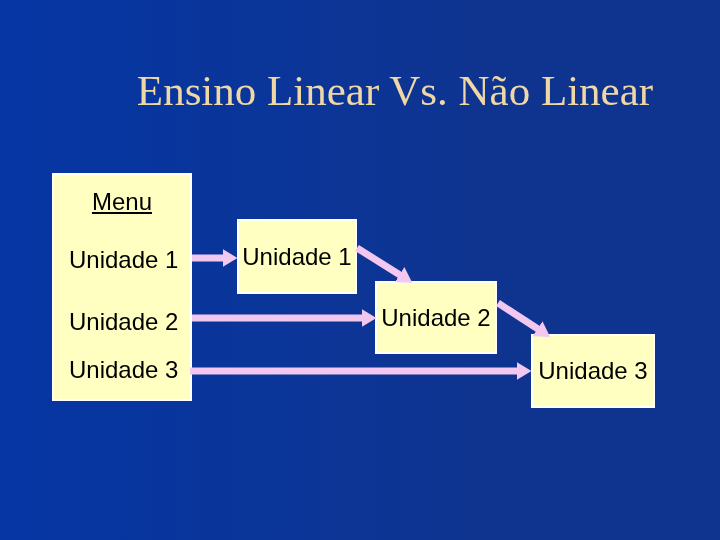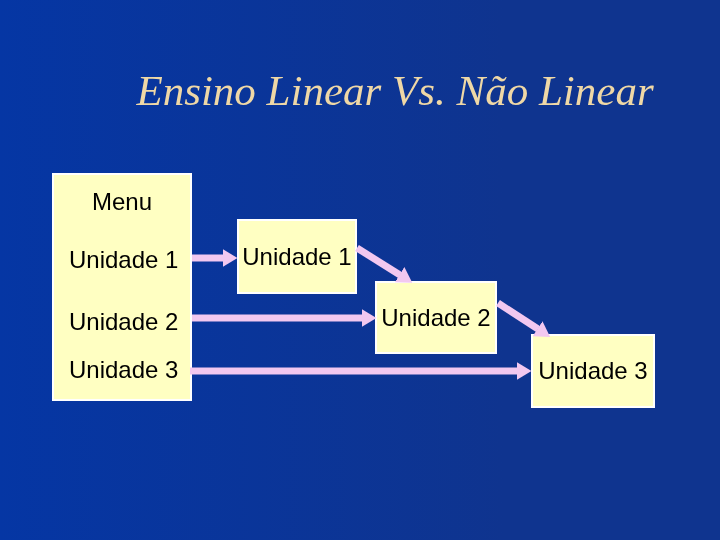--- a/index.html
+++ b/index.html
@@ -16,21 +16,20 @@
     background: linear-gradient(90deg, var(--c-background_left, #0536A4) 0%, var(--c-background_right, #0F348F) 70%);
     font-family: "Liberation Sans", sans-serif;
   }
   .title {
     position: absolute;
     top: 66px;
     left: 70px;
     width: 650px;
     text-align: center;
     font-family: "Liberation Serif", serif;
-    font-style: italic;
     font-size: 43px;
     line-height: 50px;
     color: var(--c-title_text, #EFD8A6);
     white-space: nowrap;
   }
   .menu-box {
     position: absolute;
     left: 52px;
     top: 173px;
     width: 140px;
@@ -41,20 +40,21 @@
   }
   .menu-header {
     position: absolute;
     top: 15px;
     left: 0;
     width: 100%;
     text-align: center;
     font-size: 24px;
     line-height: 24px;
     color: var(--c-box_text, #000000);
+    text-decoration: underline;
   }
   .menu-item {
     position: absolute;
     left: 15px;
     font-size: 24px;
     line-height: 24px;
     color: var(--c-box_text, #000000);
     white-space: nowrap;
   }
   .menu-item.item-0 { top: 73px; }

